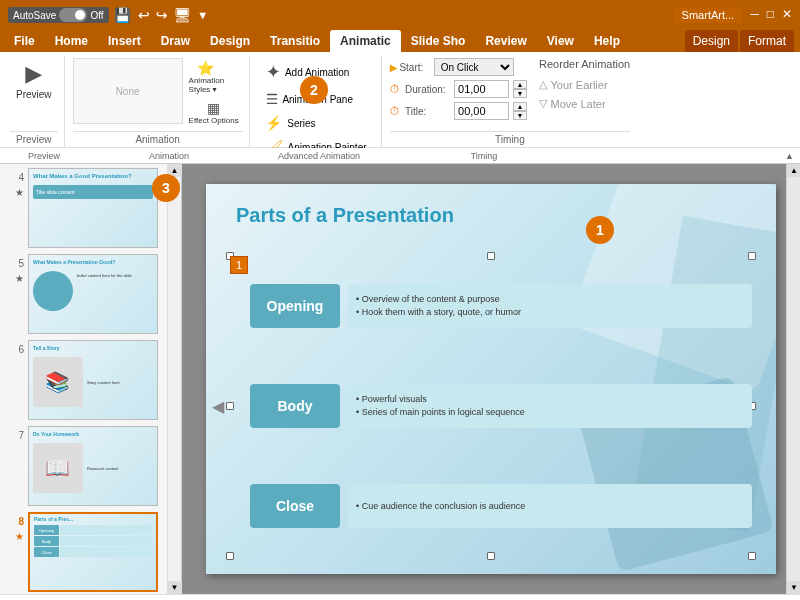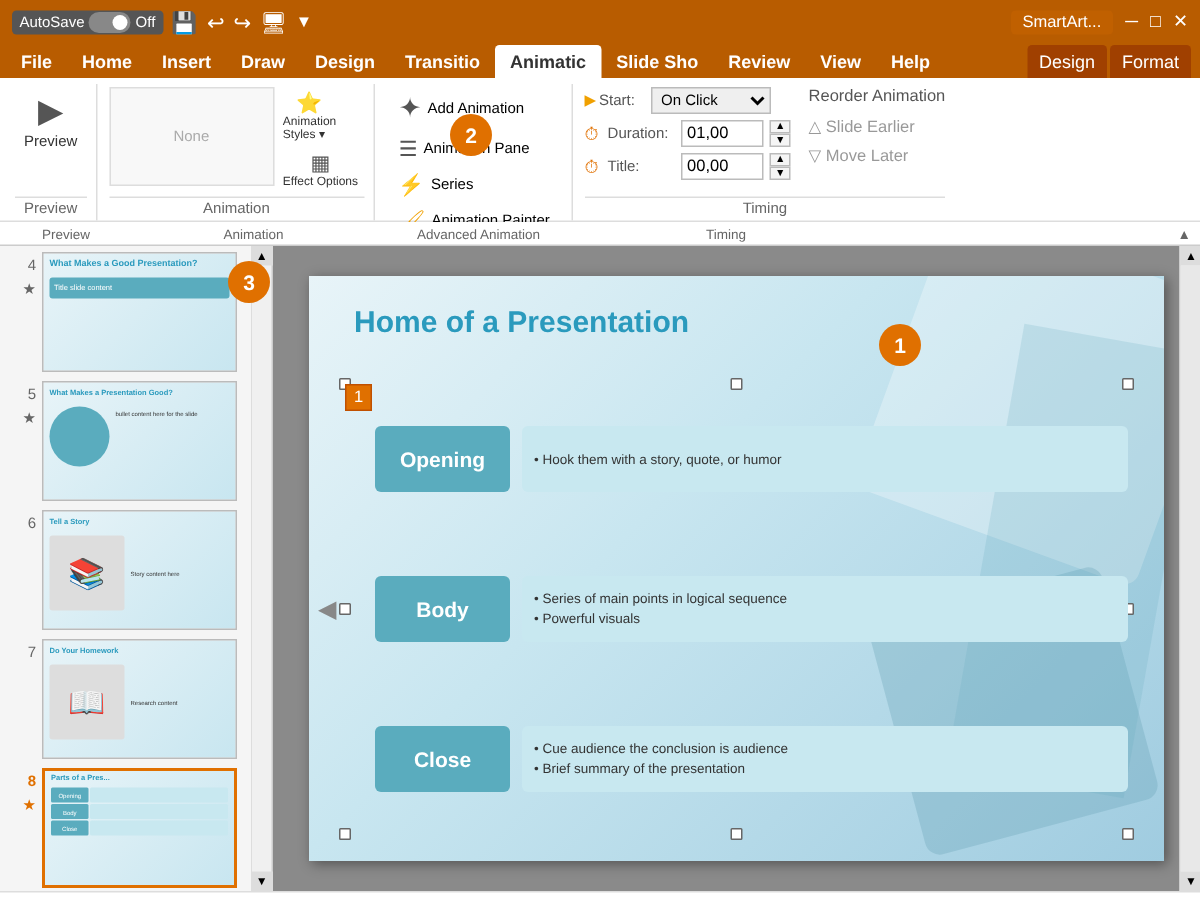--- a/index.html
+++ b/index.html
@@ -207,21 +207,21 @@
             <div class="timing-spinner">
               <button>▲</button>
               <button>▼</button>
             </div>
           </div>
         </div>
         <div class="ribbon-col" style="margin-left:8px;">
           <div style="font-size:11px;color:#555;margin-bottom:4px;">Reorder Animation</div>
           <div class="reorder-btn">
             <span>△</span>
-            <span>Slide Earlier</span>
+            <span>Your Earlier</span>
           </div>
           <div class="reorder-btn">
             <span>▽</span>
             <span>Move Later</span>
           </div>
         </div>
       </div>
       <div class="ribbon-group-label">Timing</div>
     </div>
 
@@ -335,21 +335,21 @@
 
   <div class="slide-area">
     <div class="slide-canvas">
 
       <div class="slide-bg"></div>
       <div class="slide-bg-shape1"></div>
       <div class="slide-bg-shape2"></div>
       <div class="slide-bg-shape3"></div>
 
       <div class="slide-title">
-        <span>Home of a Presentation</span>
+        <span>Parts of a Presentation</span>
       </div>
 
       <div class="callout-badge" style="top:32px;left:380px;z-index:10;">
         <span>1</span>
       </div>
 
       <div style="position:absolute;top:68px;left:20px;right:20px;bottom:14px;">
 
         <div class="selection-handle" style="top:0;left:0;"></div>
         <div class="selection-handle" style="top:0;left:50%;transform:translateX(-50%);"></div>
@@ -364,37 +364,37 @@
 
         <div style="position:absolute;top:4px;left:4px;background:#e07000;color:white;width:18px;height:18px;font-size:11px;display:flex;align-items:center;justify-content:center;border:1px solid #c05000;z-index:10;">
           <span>1</span>
         </div>
 
         <div style="position:absolute;top:12px;left:24px;right:4px;bottom:4px;display:flex;flex-direction:column;gap:8px;">
 
           <div class="smartart-row" style="flex:1;">
             <div class="smartart-label">Opening</div>
             <div class="smartart-content">
+              <p>• Overview of the content &amp; purpose</p>
               <p>• Hook them with a story, quote, or humor</p>
             </div>
           </div>
 
           <div class="smartart-row" style="flex:1;">
             <div class="smartart-label">Body</div>
             <div class="smartart-content">
+              <p>• Powerful visuals</p>
               <p>• Series of main points in logical sequence</p>
-              <p>• Powerful visuals</p>
             </div>
           </div>
 
           <div class="smartart-row" style="flex:1;">
             <div class="smartart-label">Close</div>
             <div class="smartart-content">
               <p>• Cue audience the conclusion is audience</p>
-              <p>• Brief summary of the presentation</p>
             </div>
           </div>
 
         </div>
       </div>
 
     </div>
 
     <div style="width:14px;background:#f0f0f0;border-left:1px solid #ccc;display:flex;flex-direction:column;position:absolute;right:0;top:0;bottom:0;">
       <button style="width:14px;font-size:8px;border:none;background:#ddd;cursor:pointer;padding:2px 0;">▲</button>

